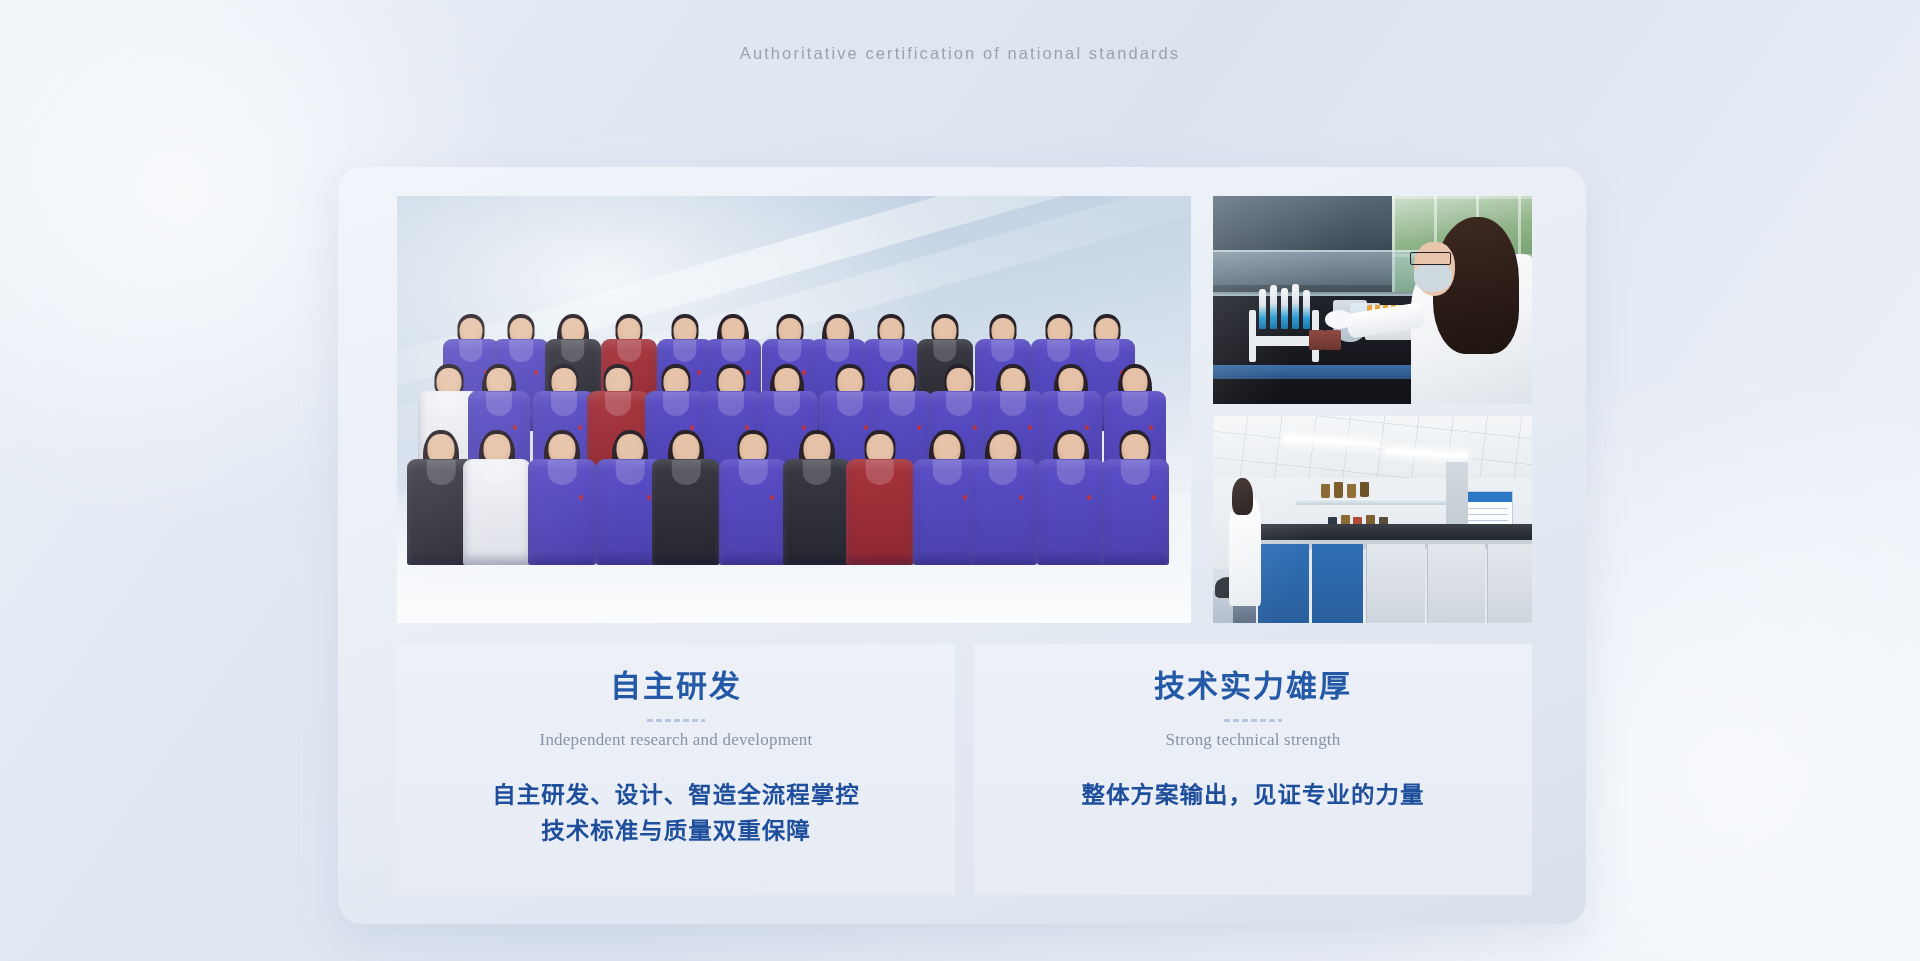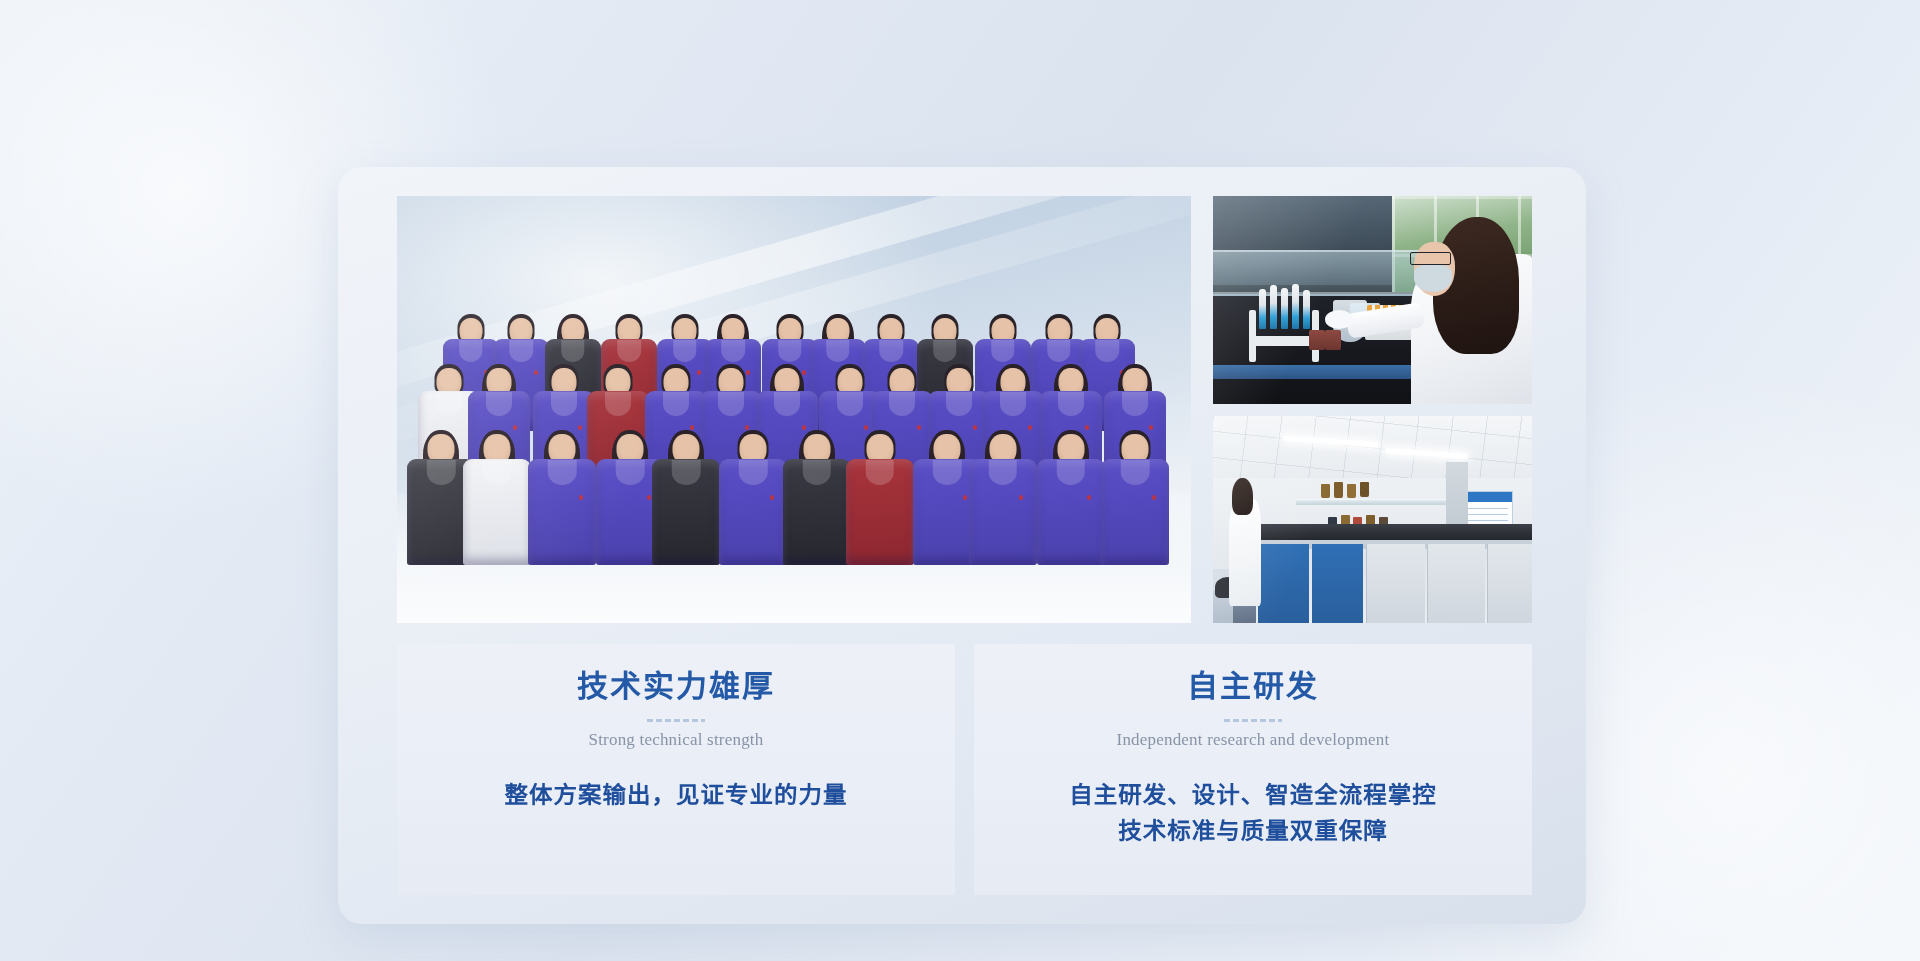--- a/index.html
+++ b/index.html
@@ -417,20 +417,21 @@
   }
   .card-desc .line { display: block; }
 </style>
 </head>
 <body>
 
 <div class="bg-glow-left"></div>
 <div class="bg-glow-right"></div>
 
 <div class="header">
+  <p class="sub-title">Authoritative certification of national standards</p>
 </div>
 
 <div class="panel">
 
   <div class="media-row">
 
     <div class="photo photo-team">
       <div class="team-backlight"></div>
       <div class="team-streak" style="top:40px;"></div>
       <div class="team-streak" style="top:96px; opacity:.55;"></div>
@@ -798,32 +799,32 @@
         <div class="lr-tech-hair"></div>
         <div class="photo-sheen"></div>
       </div>
 
     </div>
   </div>
 
   <div class="cards-row">
 
     <div class="card">
-      <h2 class="card-title">技术实力雄厚</h2>
-      <div class="card-divider"></div>
-      <p class="card-subtitle">Strong technical strength</p>
-      <p class="card-desc">
-        <span class="line">整体方案输出，见证专业的力量</span>
-      </p>
-    </div>
-
-    <div class="card">
       <h2 class="card-title">自主研发</h2>
       <div class="card-divider"></div>
       <p class="card-subtitle">Independent research and development</p>
       <p class="card-desc">
         <span class="line">自主研发、设计、智造全流程掌控</span>
         <span class="line">技术标准与质量双重保障</span>
       </p>
     </div>
 
+    <div class="card">
+      <h2 class="card-title">技术实力雄厚</h2>
+      <div class="card-divider"></div>
+      <p class="card-subtitle">Strong technical strength</p>
+      <p class="card-desc">
+        <span class="line">整体方案输出，见证专业的力量</span>
+      </p>
+    </div>
+
   </div>
 </div>
 
 </body></html>

